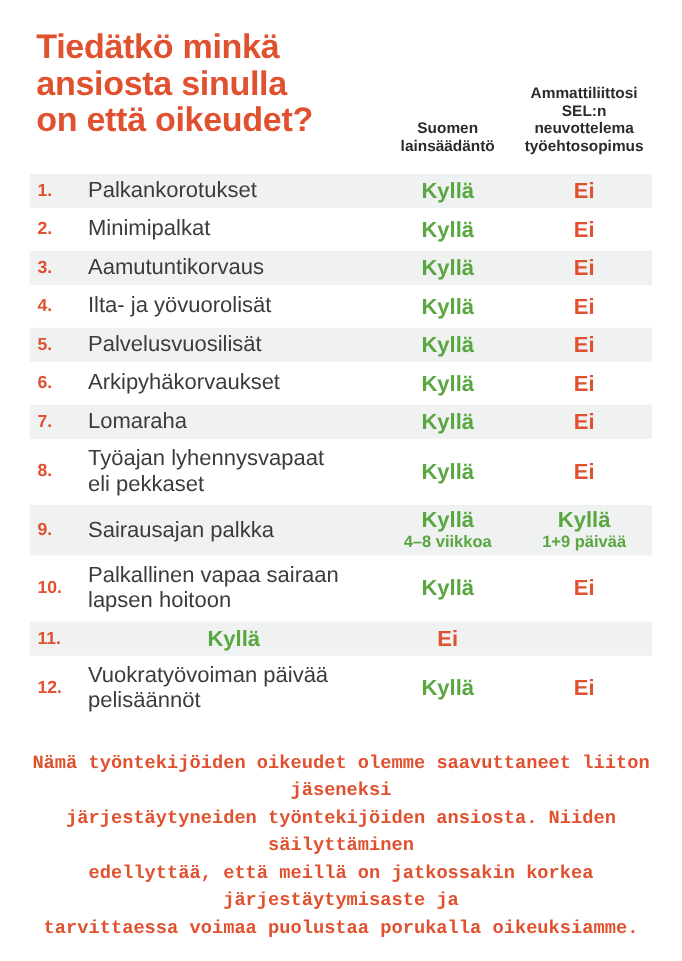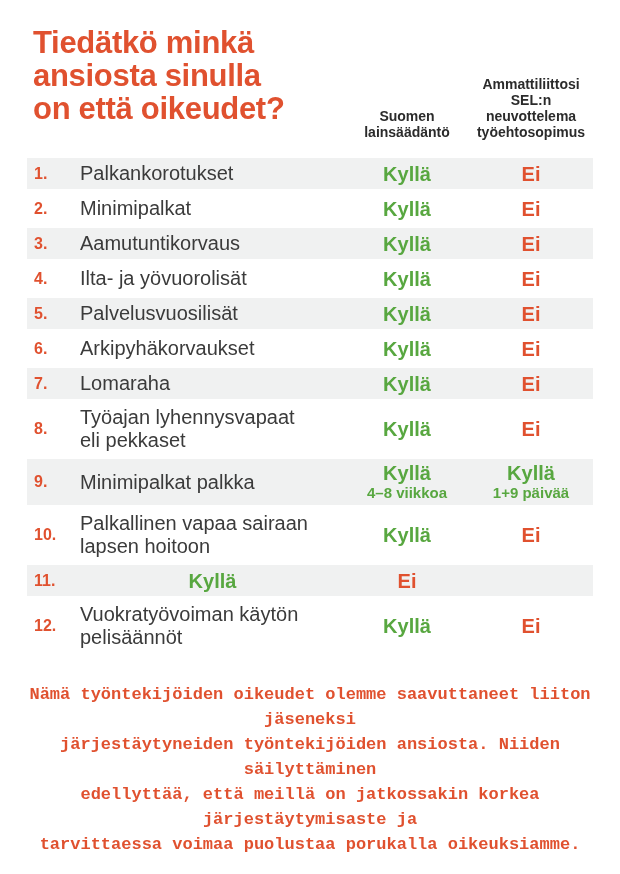--- a/index.html
+++ b/index.html
@@ -140,21 +140,21 @@
     <div class="row">
       <div class="num">8.</div>
       <div class="label">Työajan lyhennysvapaat
 eli pekkaset</div>
       <div class="val val-green">Kyllä</div>
       <div class="val val-orange">Ei</div>
     </div>
 
     <div class="row">
       <div class="num">9.</div>
-      <div class="label">Minimipalkat palkka</div>
+      <div class="label">Sairausajan palkka</div>
       <div class="val val-green">
         <span>Kyllä</span>
         <span class="note">4–8 viikkoa</span>
       </div>
       <div class="val val-green">
         <span>Kyllä</span>
         <span class="note">1+9 päivää</span>
       </div>
     </div>
 
@@ -167,21 +167,21 @@
     </div>
 
     <div class="row">
       <div class="num">11.</div>
       <div class="val val-green">Kyllä</div>
       <div class="val val-orange">Ei</div>
     </div>
 
     <div class="row">
       <div class="num">12.</div>
-      <div class="label">Vuokratyövoiman käytön
+      <div class="label">Vuokratyövoiman päivää
 pelisäännöt</div>
       <div class="val val-green">Kyllä</div>
       <div class="val val-orange">Ei</div>
     </div>
 
   </div>
 
   <p class="paragraph">Nämä työntekijöiden oikeudet olemme saavuttaneet liiton jäseneksi
 järjestäytyneiden työntekijöiden ansiosta. Niiden säilyttäminen
 edellyttää, että meillä on jatkossakin korkea järjestäytymisaste ja

